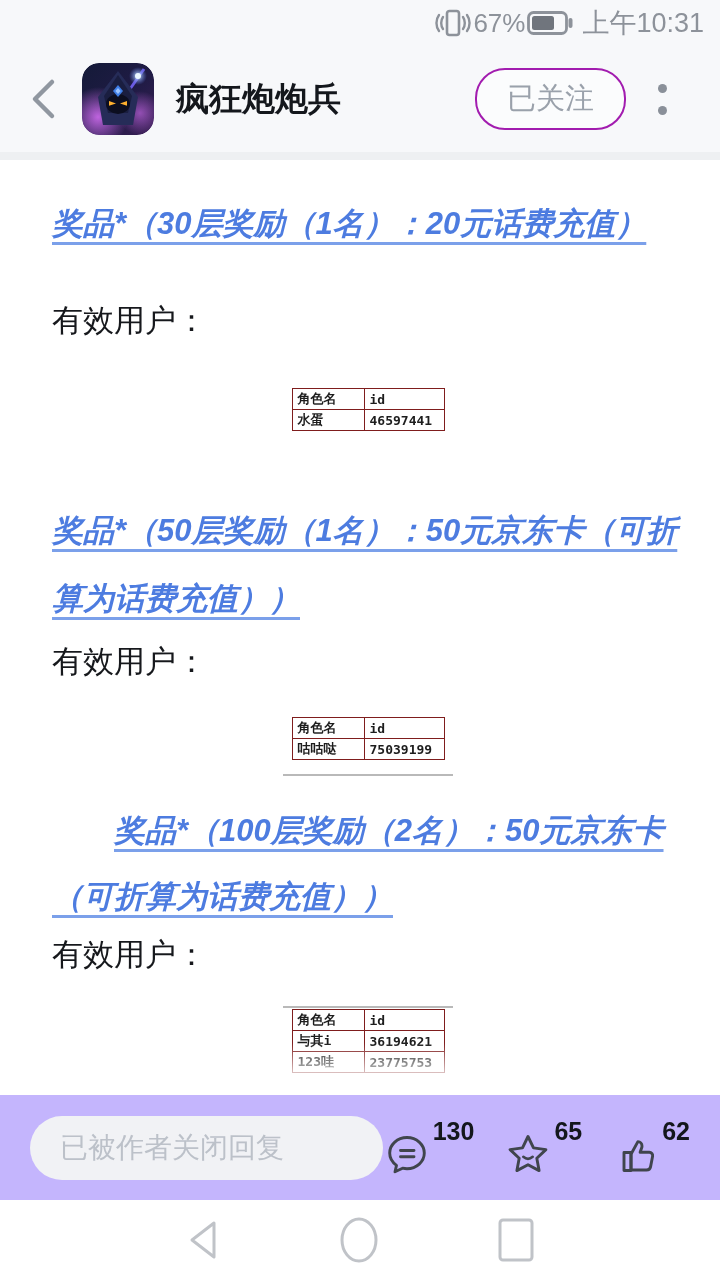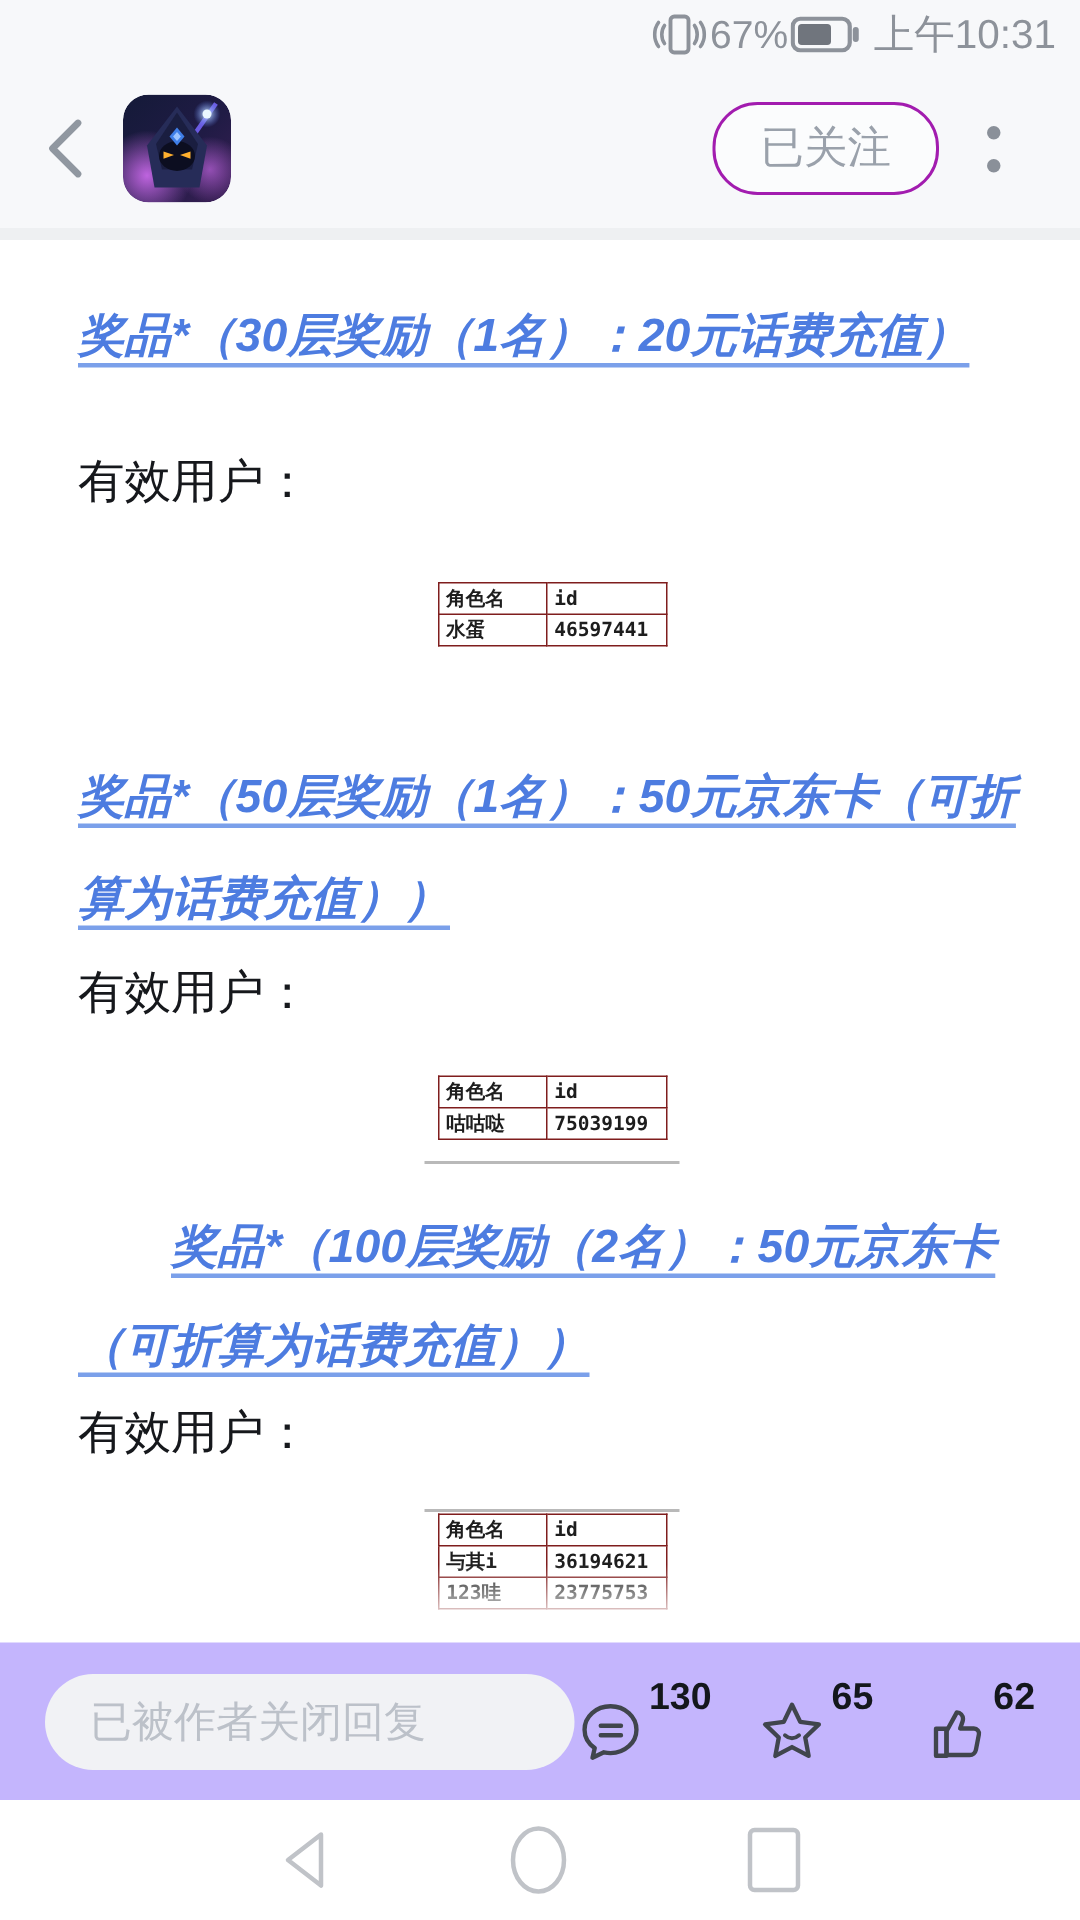--- a/index.html
+++ b/index.html
@@ -137,20 +137,21 @@
             <path d="M36 8 L56 34 L51 62 L21 62 L16 34 Z" fill="#262c58"></path>
             <path d="M36 12 L50 33 L46 50 L26 50 L22 33 Z" fill="#1a1e40"></path>
             <ellipse cx="36" cy="41" rx="12" ry="10" fill="#0c0e20"></ellipse>
             <path d="M27 38 l7 2.4 -7 2.4 z" fill="#ffb02e"></path>
             <path d="M45 38 l-7 2.4 7 2.4 z" fill="#ffb02e"></path>
             <path d="M36 22 l5 6 -5 6 -5 -6 z" fill="#3f7fe8"></path>
             <path d="M36 25 l2.6 3 -2.6 3 -2.6 -3 z" fill="#9cc4ff"></path>
           </g>
         </svg>
       </div>
+      <div class="title">疯狂炮炮兵</div>
       <div class="follow-pill">已关注</div>
       <div class="kebab">
           <i></i>
           <i></i>
         </div>
     </div>
   </div>
 
   <div class="band"></div>
 

